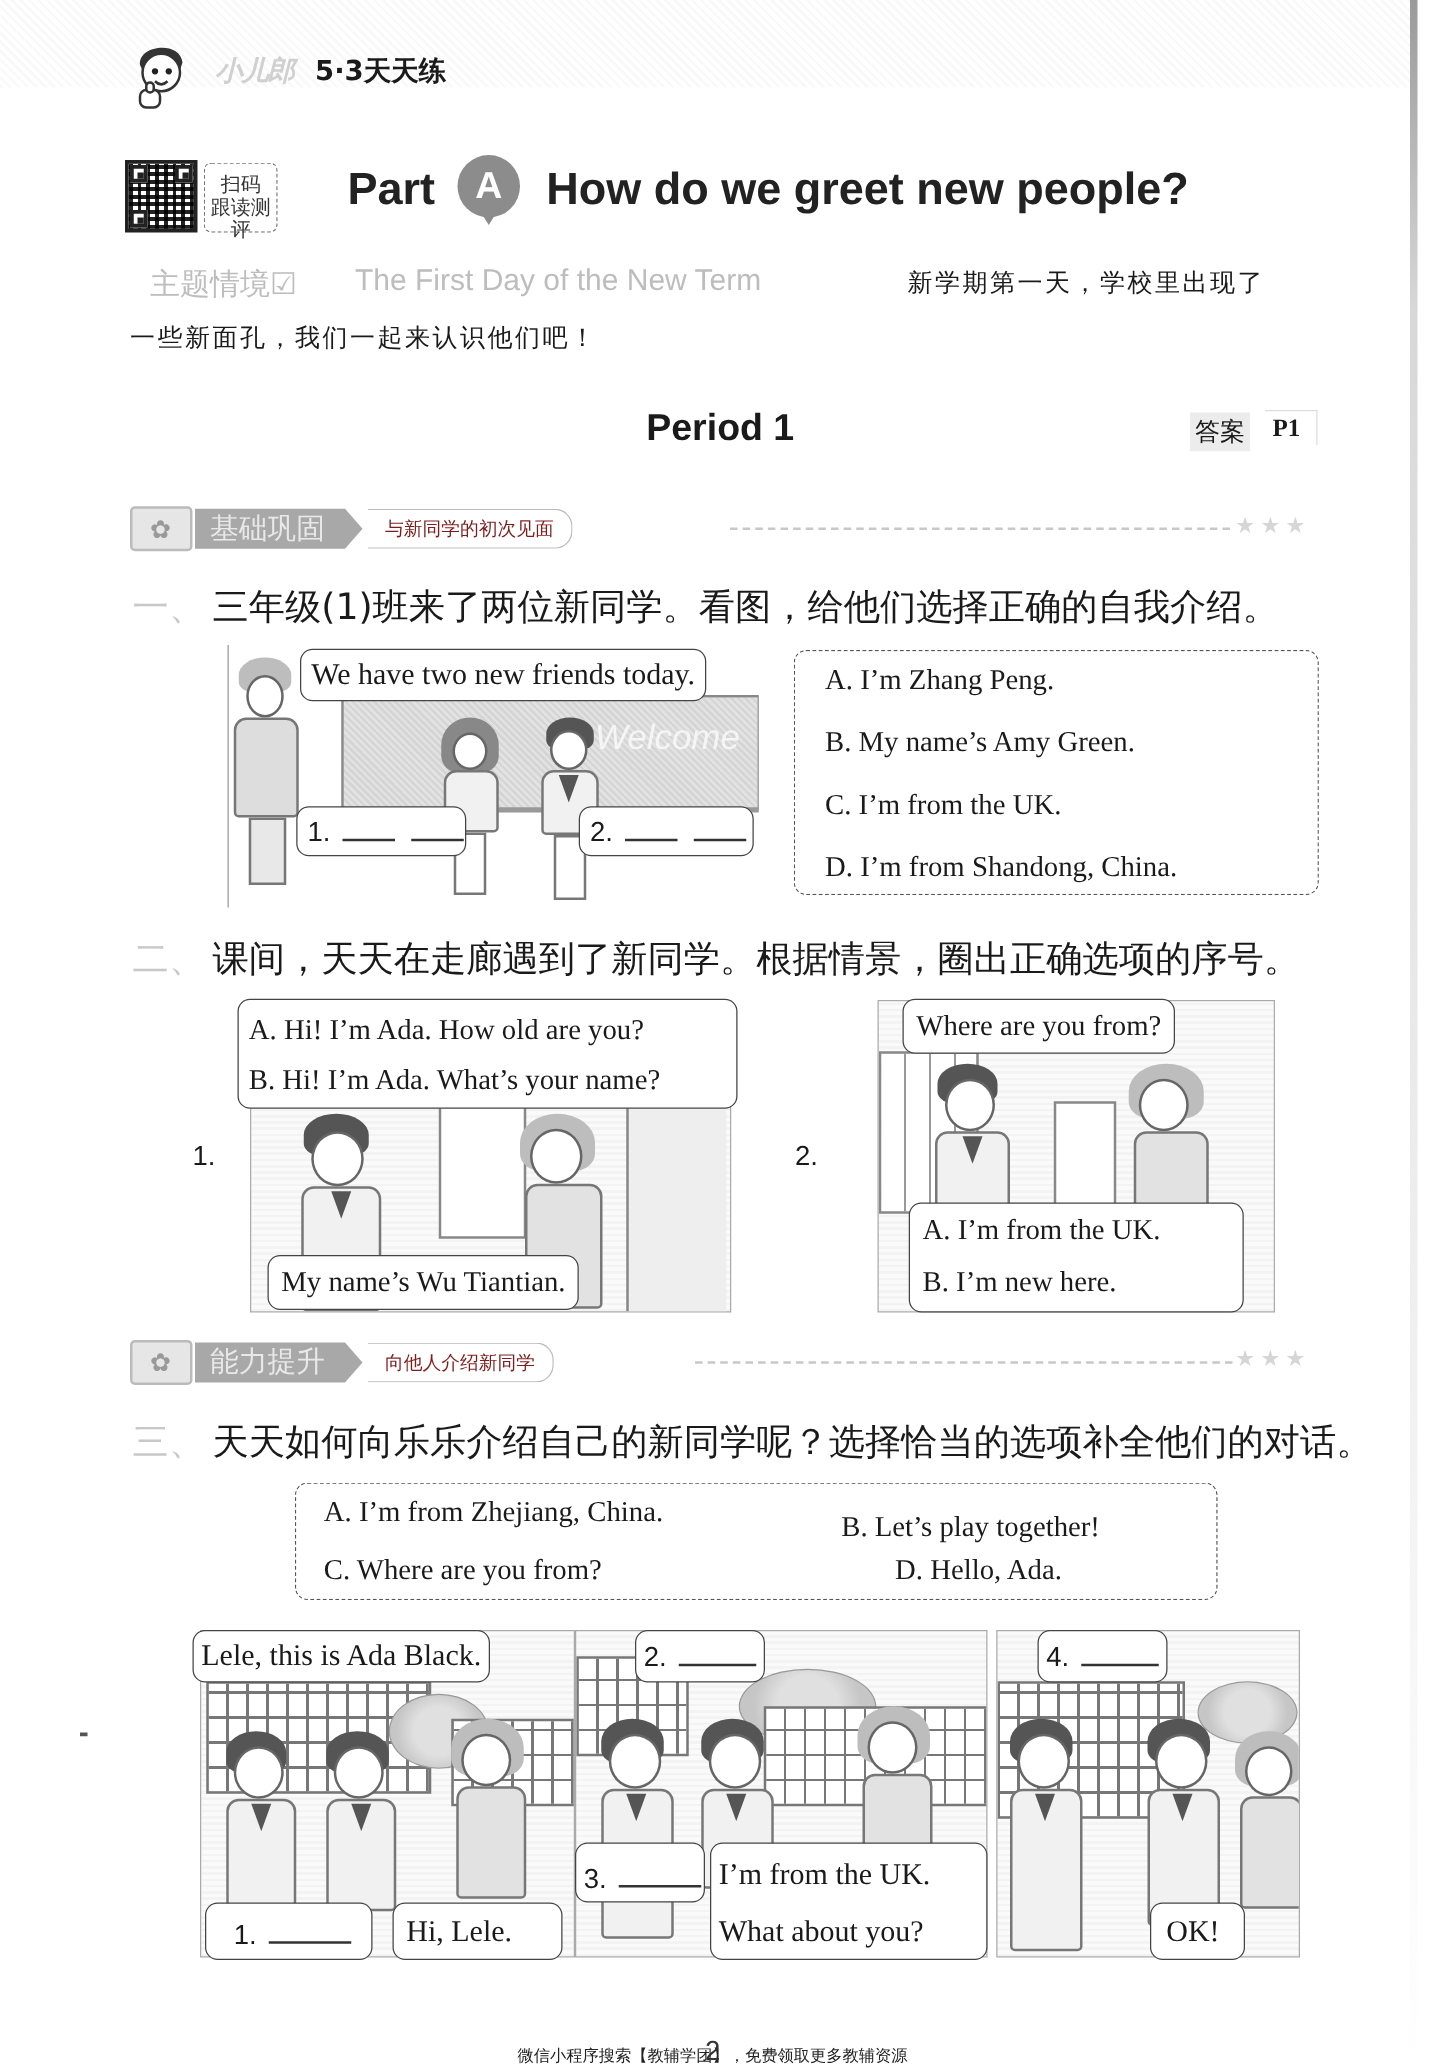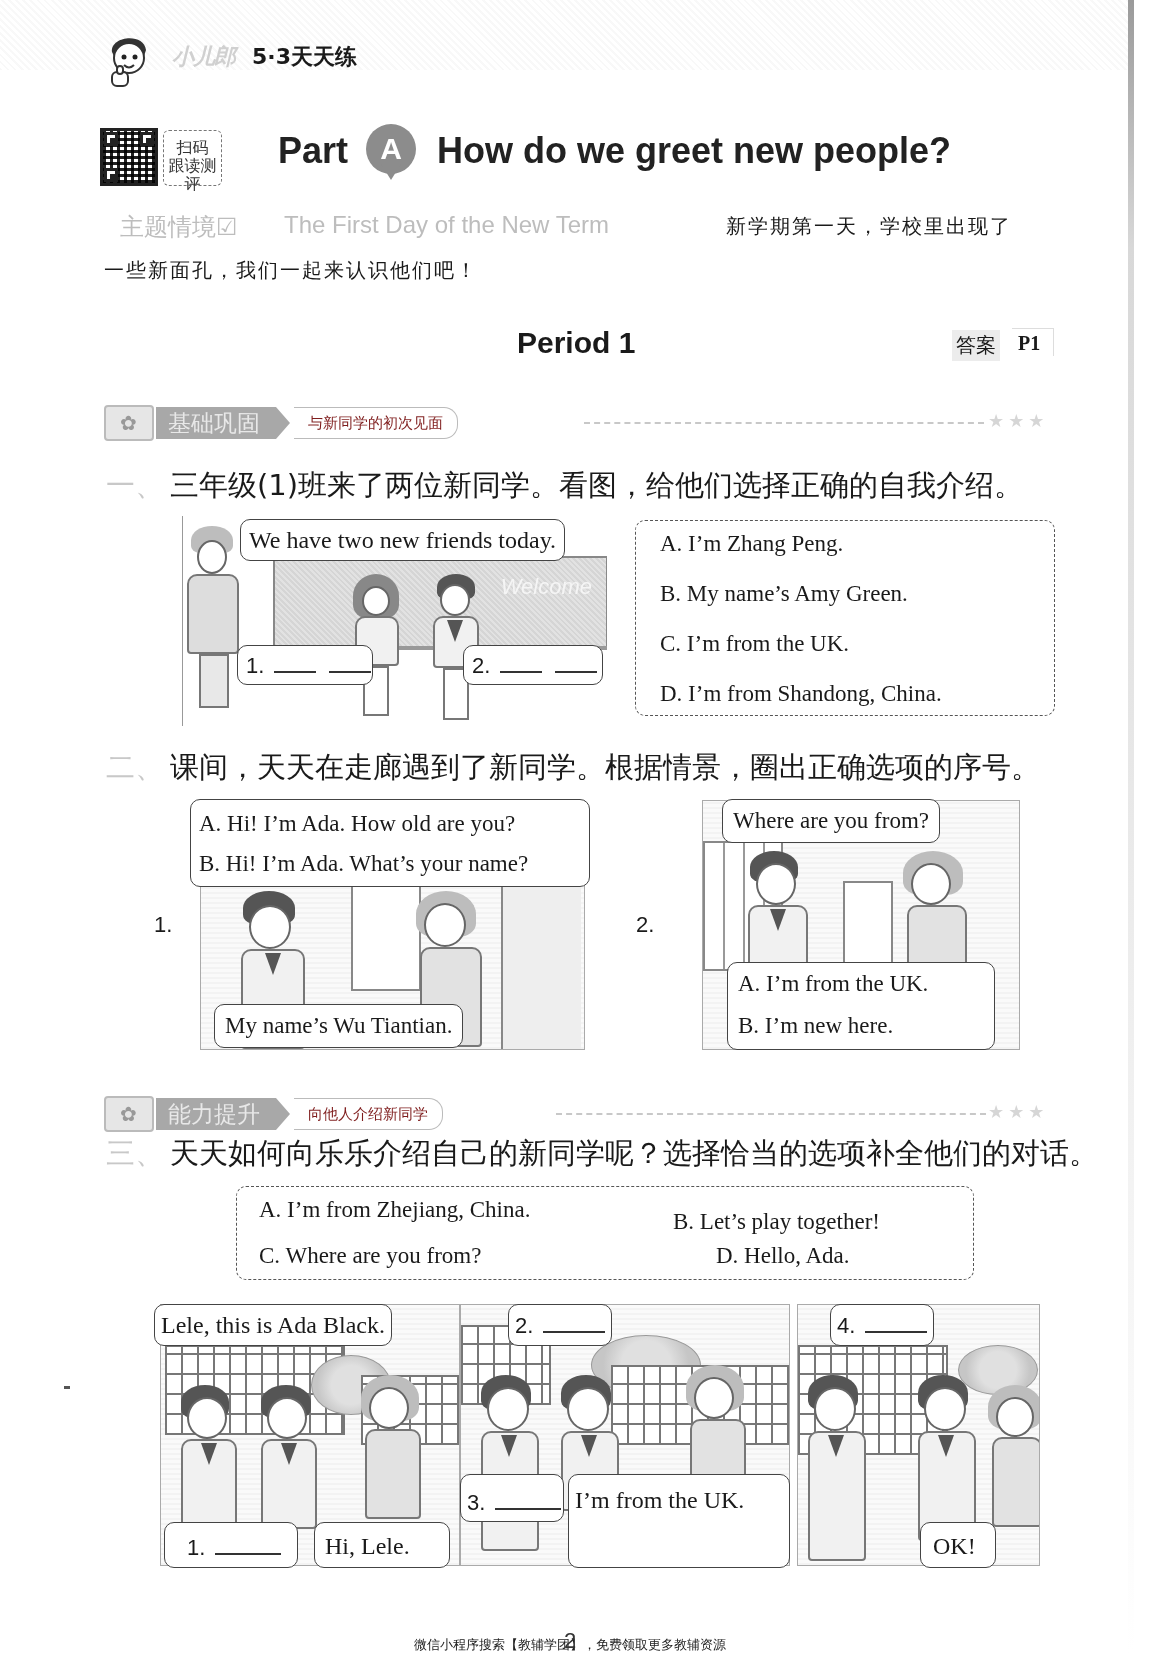--- a/index.html
+++ b/index.html
@@ -134,21 +134,21 @@
   <div class="dots" style="left:480px;width:400px;"></div>
   <div class="stars" style="left:884px;">★★★</div>
 </div>
 
 <div class="abs q-head" style="left:106px;top:466px;">
   <span class="q-num">一、</span><span>三年级(1)班来了两位新同学。看图，给他们选择正确的自我介绍。</span>
 </div>
 
 <div class="abs scene" style="left:182px;top:516px;width:425px;height:210px;border:none;border-left:1px solid #999;background:#fff;">
   <div class="board" style="left:90px;top:40px;width:335px;height:92px;">
-    <span style="position:absolute;right:14px;top:16px;font-size:22px;font-style:italic;color:#f5f5f5;font-family:'Liberation Sans',sans-serif;">Welcome</span>
+    <span style="position:absolute;right:14px;top:16px;font-size:28px;font-style:italic;color:#f5f5f5;font-family:'Liberation Sans',sans-serif;">Welcome</span>
   </div>
   <div style="position:absolute;left:70px;top:130px;width:355px;height:4px;background:#999;"></div>
 
   <div class="kid" style="left:4px;top:10px;">
     <div class="hair light" style="left:4px;top:0;width:42px;height:28px;"></div>
     <div class="head" style="left:10px;top:14px;width:30px;height:34px;"></div>
     <div class="body" style="left:0;top:48px;width:52px;height:80px;background:#ddd;"></div>
     <div class="legs" style="left:12px;top:128px;width:30px;height:54px;background:#e8e8e8;"></div>
   </div>
 
@@ -235,21 +235,21 @@
   </div>
 </div>
 <div class="bubble serif" style="left:722px;top:799px;height:44px;padding:0 10px;font-size:23px;line-height:42px;">
   <span class="t">Where are you from?</span>
 </div>
 <div class="bubble serif" style="left:727px;top:962px;width:268px;height:88px;padding:0 0 0 10px;font-size:23px;line-height:42px;">
   <span class="t">A. I’m from the UK.</span>
   <span class="t">B. I’m new here.</span>
 </div>
 
-<div class="abs banner" style="left:104px;top:1096px;width:950px;">
+<div class="abs banner" style="left:104px;top:1072px;width:950px;">
   <div class="book"></div>
   <div class="tag">能力提升</div>
   <div class="sub" style="left:190px;">向他人介绍新同学</div>
   <div class="dots" style="left:452px;width:430px;"></div>
   <div class="stars" style="left:884px;">★★★</div>
 </div>
 
 <div class="abs q-head" style="left:106px;top:1134px;">
   <span class="q-num">三、</span><span>天天如何向乐乐介绍自己的新同学呢？选择恰当的选项补全他们的对话。</span>
 </div>
@@ -319,20 +319,21 @@
 <div class="bubble sans" style="left:508px;top:1304px;width:104px;height:42px;padding-left:6px;font-size:22px;line-height:42px;">
   <span>2.</span>
   <span class="blank-line" style="width:62px;margin-left:4px;"></span>
 </div>
 <div class="bubble sans" style="left:460px;top:1474px;width:104px;height:48px;padding-left:6px;font-size:22px;line-height:56px;">
   <span>3.</span>
   <span class="blank-line" style="width:66px;margin-left:4px;"></span>
 </div>
 <div class="bubble serif" style="left:568px;top:1474px;width:222px;height:94px;padding:2px 0 0 6px;font-size:24px;line-height:46px;">
   <span class="t">I’m from the UK.</span>
+  <span class="t">What about you?</span>
 </div>
 
 <div class="abs scene" style="left:797px;top:1304px;width:243px;height:262px;">
   <div class="building" style="left:0;top:40px;width:150px;height:110px;"></div>
   <div class="tree" style="left:160px;top:40px;width:80px;height:50px;"></div>
   <div class="kid" style="left:10px;top:70px;">
     <div class="hair" style="left:0;top:0;width:50px;height:36px;"></div>
     <div class="head" style="left:6px;top:12px;width:42px;height:44px;"></div>
     <div class="body" style="left:0;top:56px;width:58px;height:130px;"></div>
     <div class="scarf" style="left:20px;top:60px;"></div>

